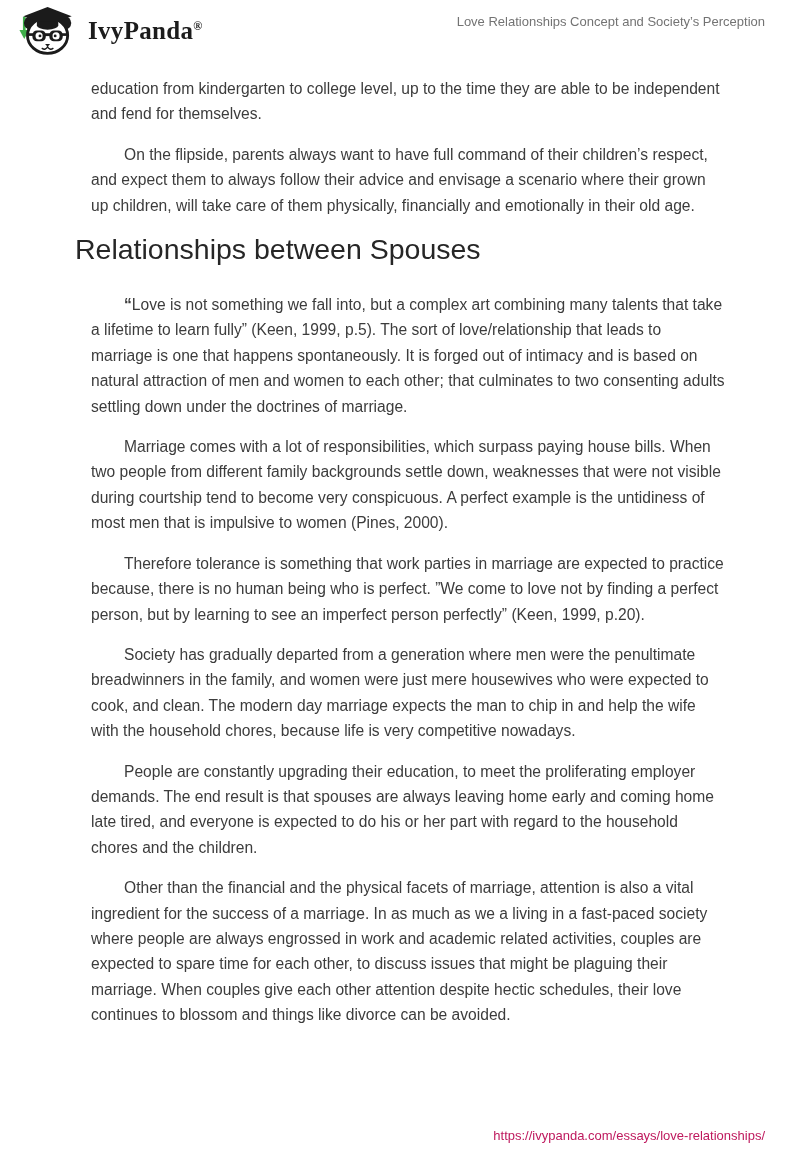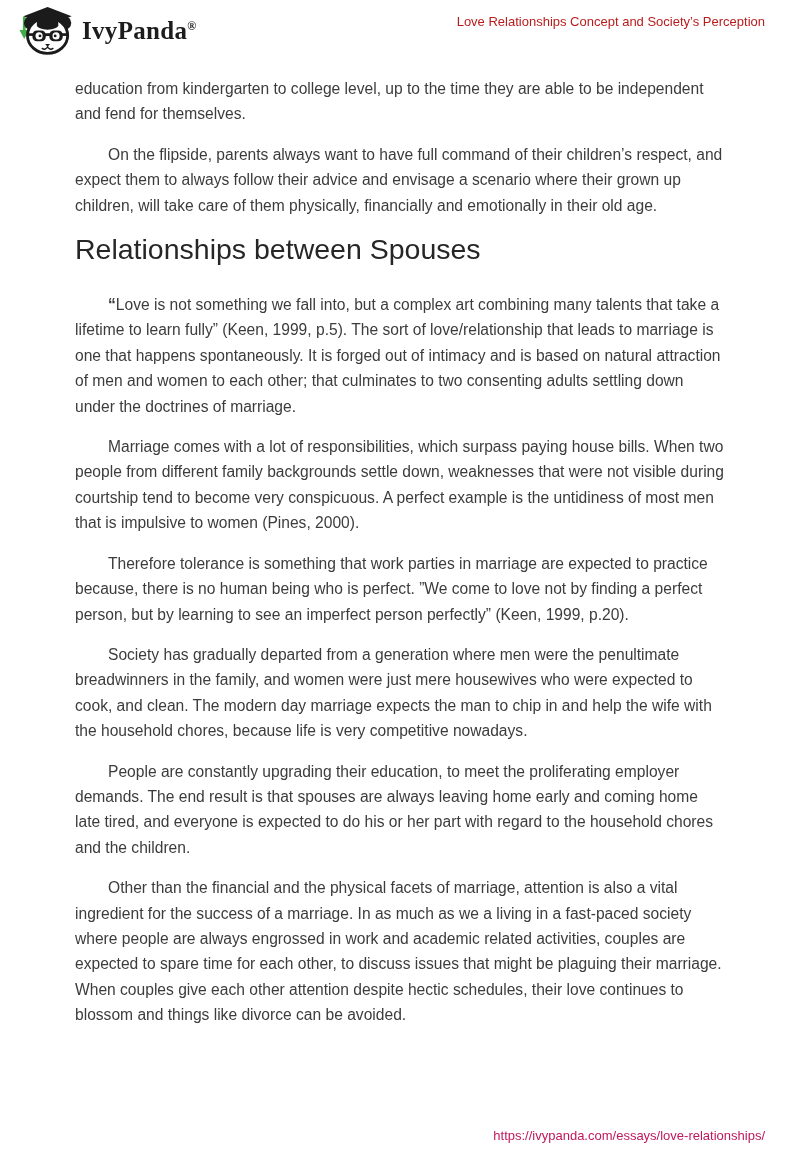--- a/index.html
+++ b/index.html
@@ -8,44 +8,44 @@
     width: 800px;
     height: 1160px;
     background: #ffffff;
     font-family: "Liberation Sans", sans-serif;
     overflow: hidden;
   }
   
   .page-header { position: absolute; top: 0; left: 0; right: 0; height: 64px; }
   .brand {
     position: absolute; left: 15px; top: 6px;
-    display: flex; align-items: center; gap: 9px;
+    display: flex; align-items: center; gap: 15px;
   }
   .logo-wrap svg { width: 58px; height: 50px; display: block; }
   .brand-name {
     font-family: "Liberation Serif", serif;
     font-weight: bold;
     font-size: 25px;
     color: #1c1c1c;
     letter-spacing: 0.3px;
   }
   .brand-name sup { font-size: 12px; font-weight: bold; }
   .doc-title {
     position: absolute; top: 14px; right: 35px;
-    font-size: 13px; color: #b91c1c;
+    font-size: 13px; color: #737373;
   }
   
   .content {
     position: absolute; top: 76px; left: 75px; width: 650px;
     color: #3c3c3c;
     font-size: 15.6px;
     line-height: 25.4px;
     text-align: left;
   }
-  .content p { margin: 0 0 15px 0; text-indent: 33px; }
+  .content p { margin: 0 0 15px 16px; text-indent: 33px; }
   .content p.no-indent { text-indent: 0; }
   .content h2 {
     font-size: 28.5px;
     line-height: 33px;
     color: #262626;
     font-weight: normal;
     margin: 15px 0 26px 0;
     text-indent: 0;
   }
   .quote-lead { font-weight: bold; }

